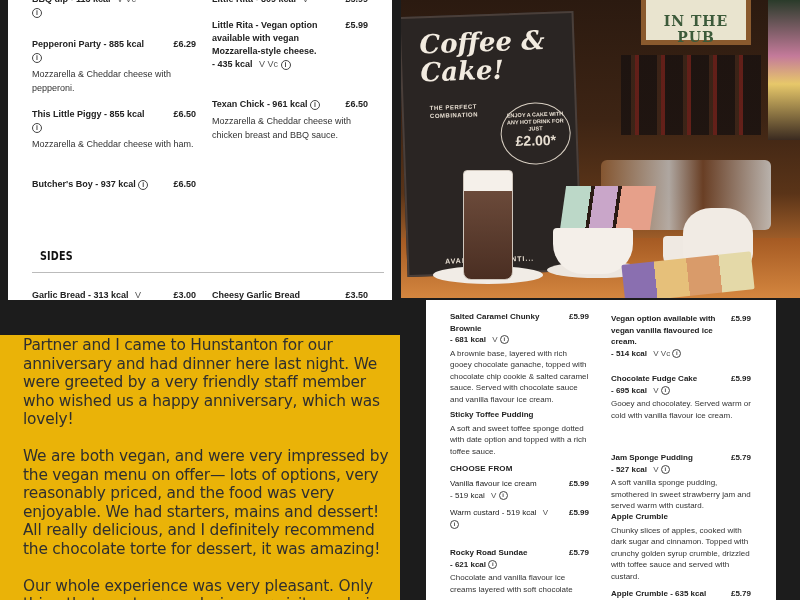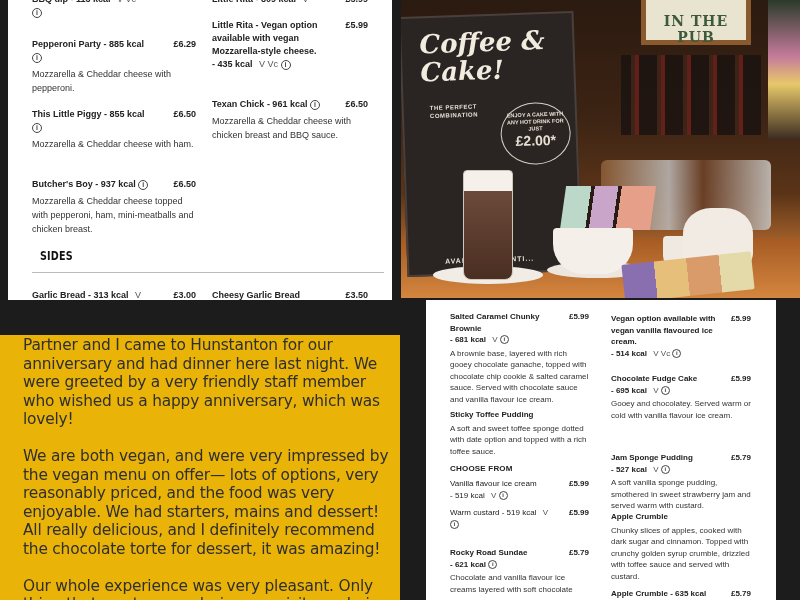--- a/index.html
+++ b/index.html
@@ -147,21 +147,20 @@
       <span class="price">£6.50</span><br>
       <span class="info">i</span>
       <div class="desc">Mozzarella &amp; Cheddar cheese with ham.</div>
     </div>
 
     <div class="item" style="left:24px; top:178px; width:164px;">
       <span class="name">Butcher's Boy</span>
       <span class="kcal">- 937 kcal</span>
       <span class="info">i</span>
       <span class="price">£6.50</span>
-      <div class="desc">Mozzarella &amp; Cheddar cheese topped with pepperoni, ham, mini-meatballs and chicken breast.</div>
     </div>
 
     <div class="item" style="left:204px; top:-7px; width:156px;">
       <span class="name">Little Rita</span>
       <span class="kcal">- 809 kcal</span>
       <span class="diet">V</span>
       <span class="price">£5.99</span>
     </div>
 
     <div class="item" style="left:204px; top:19px; width:156px;">

